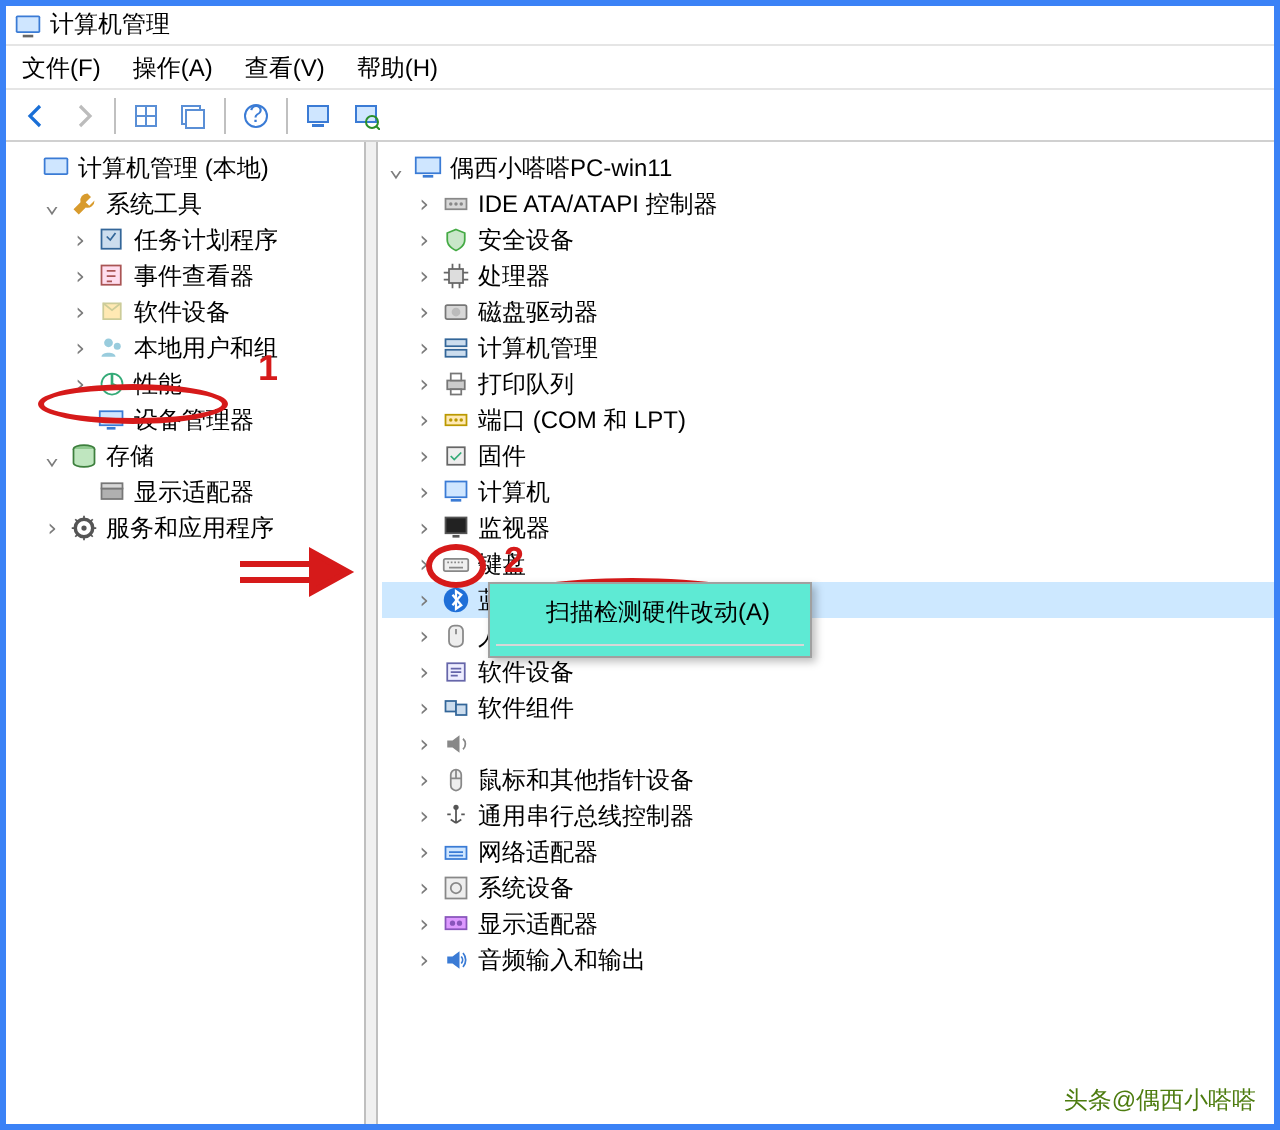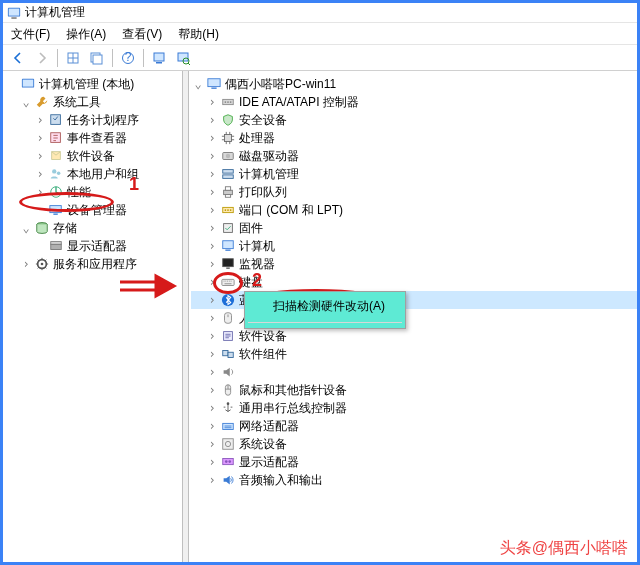--- a/index.html
+++ b/index.html
@@ -22,21 +22,21 @@
 .ico{width:16px;height:16px;margin:0 3px 0 1px;display:flex;align-items:center;justify-content:center;flex-shrink:0}
 .lbl{white-space:nowrap}
 .ind0{padding-left:0}.ind1{padding-left:14px}.ind2{padding-left:28px}
 .ctx{position:absolute;background:#5eead4;border:1px solid #a0a0a0;box-shadow:2px 2px 4px rgba(0,0,0,.25);min-width:155px;padding:2px;z-index:30}
 .ctx .mi{padding:4px 18px 4px 26px;cursor:default}
 .ctx .msep{height:1px;background:#d7d7d7;margin:3px 1px}
 .ann{position:absolute;z-index:20;pointer-events:none}
 .oval{border:3px solid #d61a1a;border-radius:50%}
 .num{color:#d61a1a;font-weight:700;font-size:18px}
 .arrow{stroke:#d61a1a;fill:#d61a1a}
-.watermark{position:absolute;bottom:6px;right:12px;color:#ef4444;font-size:16px;z-index:5}
+.watermark{position:absolute;bottom:6px;right:12px;color:#4d7c0f;font-size:12px;z-index:5}
 svg{display:block}
 </style>
 </head>
 <body>
 
 <div class="window">
 
   <div class="titlebar">
     <span class="ticon">
       <svg width="14" height="14" viewBox="0 0 16 16">

